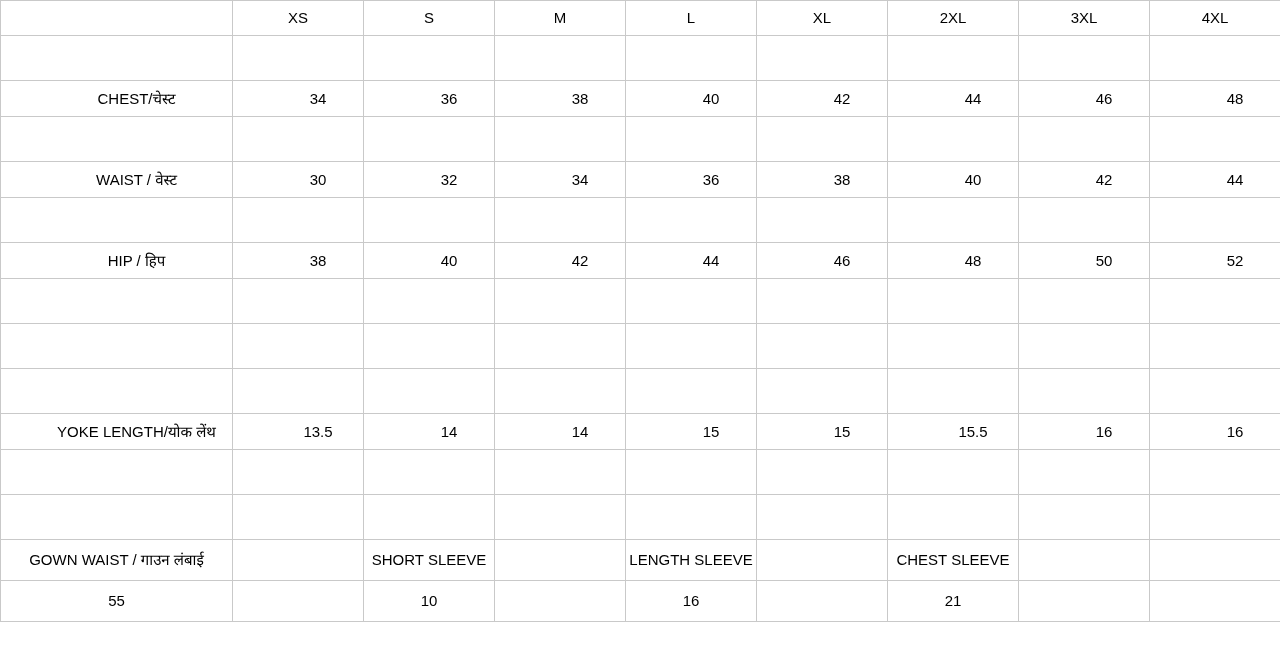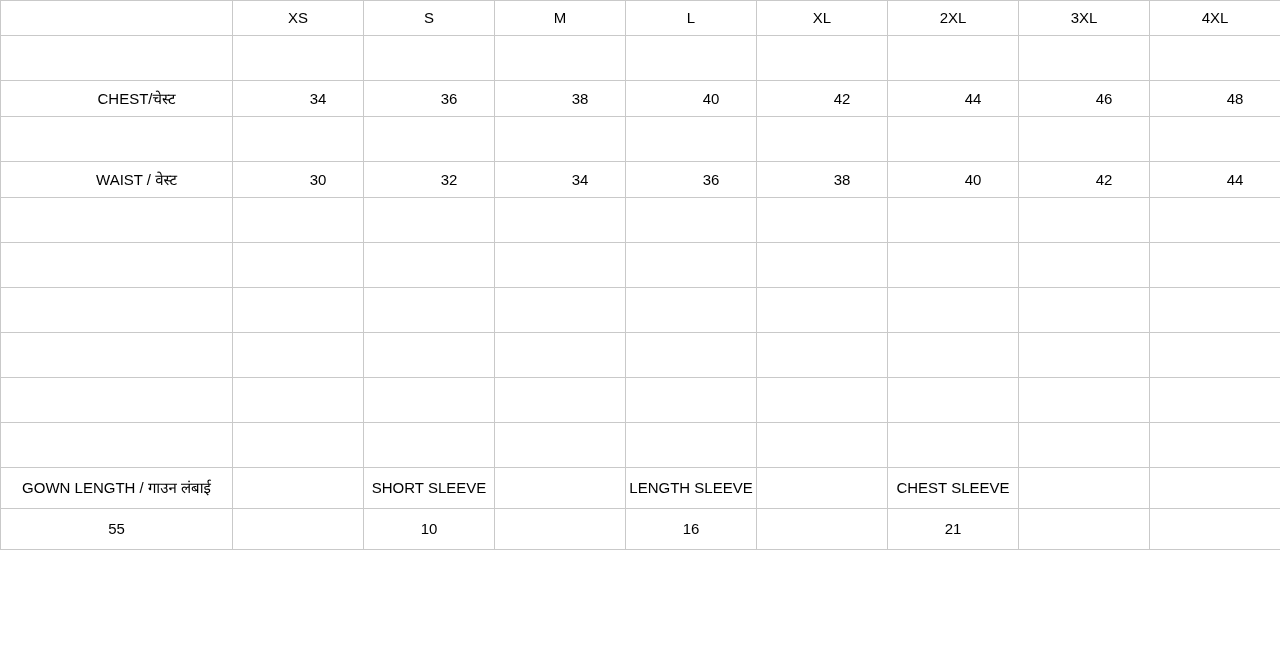--- a/index.html
+++ b/index.html
@@ -136,20 +136,31 @@
       <td class="empty-cell"></td>
       <td class="empty-cell"></td>
       <td class="empty-cell"></td>
       <td class="empty-cell"></td>
       <td class="empty-cell"></td>
       <td class="empty-cell"></td>
       <td class="empty-cell"></td>
       <td class="empty-cell"></td>
     </tr>
 
+    <tr class="r-data">
+      <td class="label-cell">HIP / हिप</td>
+      <td>38</td>
+      <td>40</td>
+      <td>42</td>
+      <td>44</td>
+      <td>46</td>
+      <td>48</td>
+      <td>50</td>
+      <td>52</td>
+    </tr>
 
     <tr class="r-spacer2">
       <td class="empty-cell"></td>
       <td class="empty-cell"></td>
       <td class="empty-cell"></td>
       <td class="empty-cell"></td>
       <td class="empty-cell"></td>
       <td class="empty-cell"></td>
       <td class="empty-cell"></td>
       <td class="empty-cell"></td>
@@ -175,20 +186,31 @@
       <td class="empty-cell"></td>
       <td class="empty-cell"></td>
       <td class="empty-cell"></td>
       <td class="empty-cell"></td>
       <td class="empty-cell"></td>
       <td class="empty-cell"></td>
       <td class="empty-cell"></td>
       <td class="empty-cell"></td>
     </tr>
 
+    <tr class="r-data">
+      <td class="label-cell">YOKE LENGTH/योक लेंथ</td>
+      <td>13.5</td>
+      <td>14</td>
+      <td>14</td>
+      <td>15</td>
+      <td>15</td>
+      <td>15.5</td>
+      <td>16</td>
+      <td>16</td>
+    </tr>
 
     <tr class="r-spacer">
       <td class="empty-cell"></td>
       <td class="empty-cell"></td>
       <td class="empty-cell"></td>
       <td class="empty-cell"></td>
       <td class="empty-cell"></td>
       <td class="empty-cell"></td>
       <td class="empty-cell"></td>
       <td class="empty-cell"></td>
@@ -201,21 +223,21 @@
       <td class="empty-cell"></td>
       <td class="empty-cell"></td>
       <td class="empty-cell"></td>
       <td class="empty-cell"></td>
       <td class="empty-cell"></td>
       <td class="empty-cell"></td>
       <td class="empty-cell"></td>
     </tr>
 
     <tr class="r-sleeve">
-      <td class="gown-label">GOWN LENGTH / गाउन लंबाई</td>
+      <td class="gown-label">GOWN WAIST / गाउन लंबाई</td>
       <td class="empty-cell"></td>
       <td class="sleeve-label">SHORT SLEEVE</td>
       <td class="empty-cell"></td>
       <td class="sleeve-label">LENGTH SLEEVE</td>
       <td class="empty-cell"></td>
       <td class="sleeve-label">CHEST SLEEVE</td>
       <td class="empty-cell"></td>
       <td class="empty-cell"></td>
     </tr>
 

